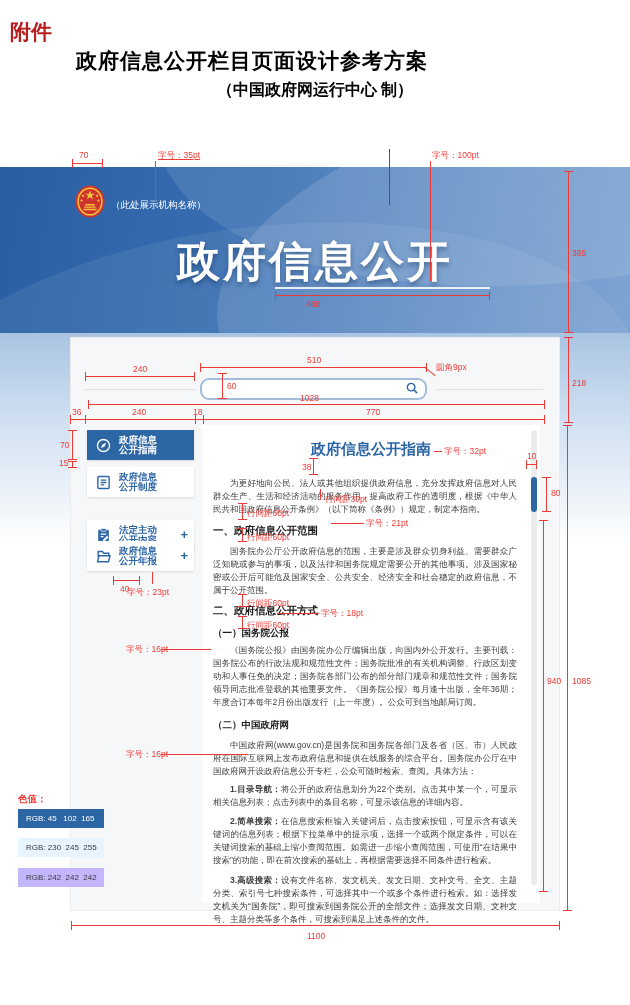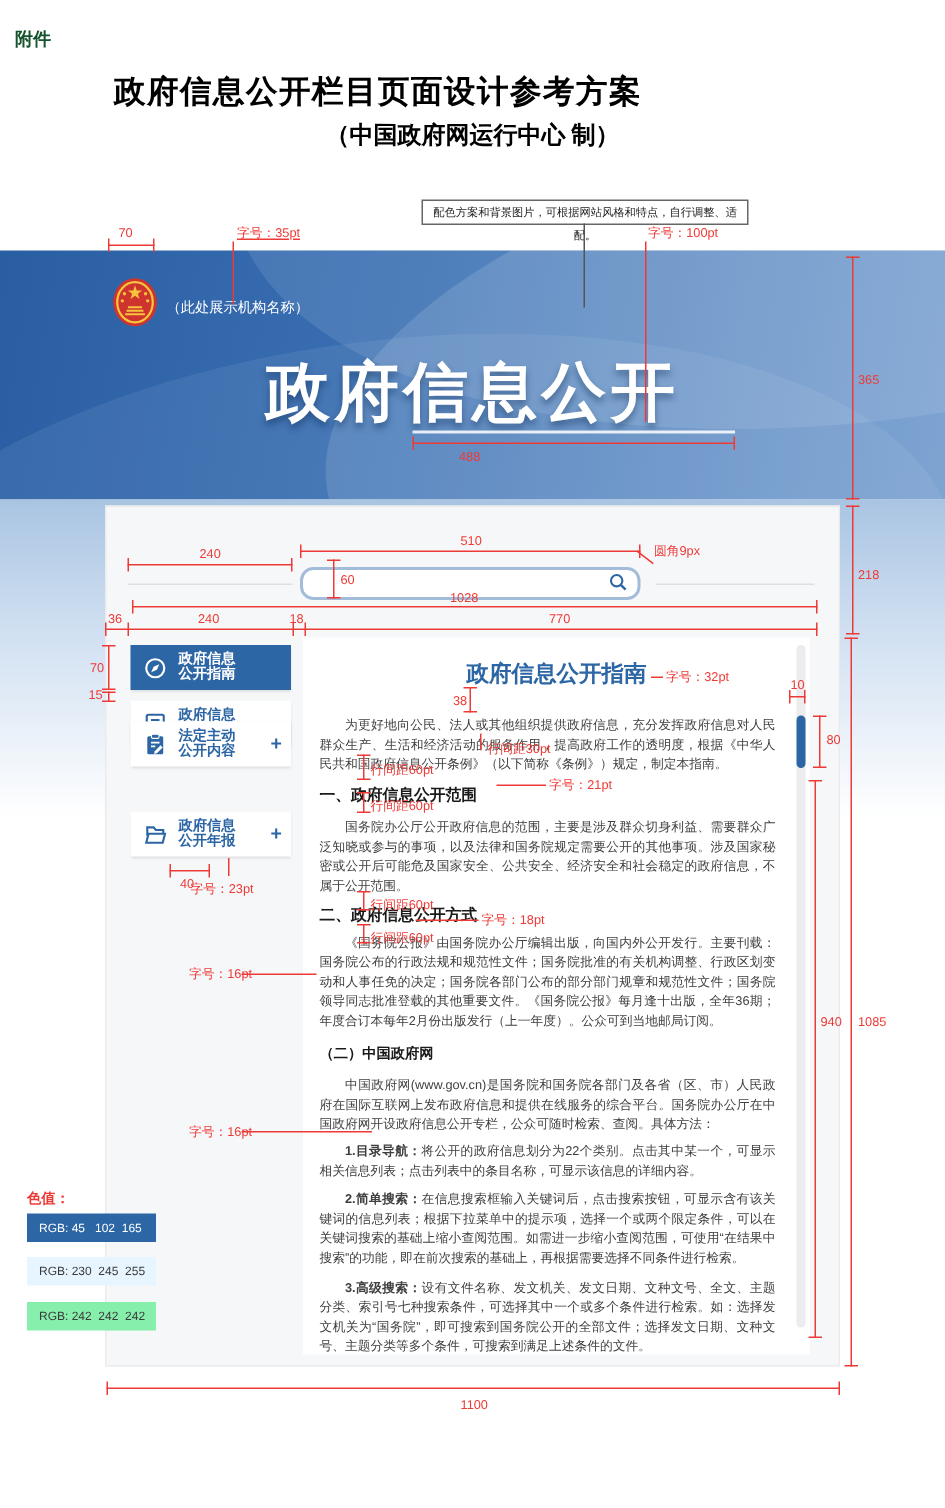--- a/index.html
+++ b/index.html
@@ -1,21 +1,21 @@
 <!DOCTYPE html>
 <html><head>
 <meta charset="utf-8">
 <style>
   :root{ --red:#ee3a36; --blue:#2d66a5; }
   html,body{margin:0;padding:0;background:#fff;}
   .stage{position:relative;width:630px;height:1005px;background:#fff;overflow:hidden;
          font-family:"Liberation Sans",sans-serif;}
 
   
-  .attachment{position:absolute;left:10px;top:18px;font-size:12px;font-weight:bold;color:#14532d;
+  .attachment{position:absolute;left:10px;top:18px;font-size:21px;font-weight:bold;color:#b91c1c;
               font-family:"Liberation Serif",serif;}
   .doc-title{position:absolute;left:0;top:47px;width:504px;text-align:center;font-size:21px;
              font-weight:bold;color:#000;font-family:"Liberation Serif",serif;letter-spacing:1px;}
   .doc-subtitle{position:absolute;left:0;top:80px;width:630px;text-align:center;font-size:16px;
              font-weight:bold;color:#000;font-family:"Liberation Serif",serif;}
   .note-box{position:absolute;left:281px;top:133px;width:216px;height:15px;border:1px solid #666;
             background:#fff;font-size:7.5px;line-height:15px;text-align:center;color:#222;z-index:9;}
   .note-line{position:absolute;left:389px;top:149px;width:1px;height:56px;background:#555;z-index:9;}
 
   
@@ -87,21 +87,20 @@
       padding-left:8px;box-sizing:border-box;white-space:pre;}
 </style>
 </head>
 <body>
 
 <div class="stage">
 
   <div class="attachment">附件</div>
   <div class="doc-title">政府信息公开栏目页面设计参考方案</div>
   <div class="doc-subtitle">（中国政府网运行中心 制）</div>
-  <div class="note-box">配色方案和背景图片，可根据网站风格和特点，自行调整、适配。</div>
   <div class="note-line"></div>
 
   <div class="lbl" style="left:79px;top:151px;">70</div>
   <div class="mh" style="left:72px;top:163px;width:31px;"></div>
   <div class="lbl" style="left:158px;top:151px;text-decoration:underline;">字号：35pt</div>
   <div class="vl" style="left:155px;top:161px;height:42px;"></div>
   <div class="lbl" style="left:432px;top:151px;">字号：100pt</div>
   <div class="vl" style="left:430px;top:161px;height:120px;"></div>
 
   <div class="band">
@@ -188,21 +187,21 @@
       <svg width="17" height="17" viewBox="0 0 24 24">
         <rect x="4" y="3.5" width="16" height="17" rx="1.5" fill="none" stroke="#2d66a5" stroke-width="2"></rect>
         <path d="M8 8.5h8M8 12h8M8 15.5h5" stroke="#2d66a5" stroke-width="1.8"></path>
       </svg>
     </span>
     <span class="tx">
       <div>政府信息</div>
         <div>公开制度</div>
     </span>
   </div>
-  <div class="side-item" style="top:481px;">
+  <div class="side-item" style="top:520px;">
     <span class="ic">
       <svg width="17" height="17" viewBox="0 0 24 24">
         <rect x="4.5" y="4" width="15" height="17" rx="1.5" fill="#2d66a5"></rect>
         <rect x="8.5" y="2" width="7" height="4" rx="1" fill="#2d66a5" stroke="#fff" stroke-width="1"></rect>
         <path d="M8 10h8M8 13.5h4" stroke="#fff" stroke-width="1.6"></path>
         <path d="M11.5 18l5.5-5.5 2 2-5.5 5.5-2.6.6z" fill="#fff"></path>
       </svg>
     </span>
     <span class="tx">
       <div>法定主动</div>
@@ -236,20 +235,21 @@
   <div class="content-panel"></div>
   <div class="content-title">政府信息公开指南</div>
   <div class="hl" style="left:434px;top:451px;width:8px;"></div>
   <div class="lbl" style="left:444px;top:447px;">字号：32pt</div>
 
   <div class="ct">
     <p style="margin-top:16px;">为更好地向公民、法人或其他组织提供政府信息，充分发挥政府信息对人民群众生产、生活和经济活动的服务作用，提高政府工作的透明度，根据《中华人民共和国政府信息公开条例》（以下简称《条例》）规定，制定本指南。</p>
     <p class="h2" style="margin-top:8px;">一、政府信息公开范围</p>
     <p style="margin-top:8px;">国务院办公厅公开政府信息的范围，主要是涉及群众切身利益、需要群众广泛知晓或参与的事项，以及法律和国务院规定需要公开的其他事项。涉及国家秘密或公开后可能危及国家安全、公共安全、经济安全和社会稳定的政府信息，不属于公开范围。</p>
     <p class="h2" style="margin-top:7px;">二、政府信息公开方式</p>
+    <p class="h3" style="margin-top:9px;">（一）国务院公报</p>
     <p style="margin-top:5px;">《国务院公报》由国务院办公厅编辑出版，向国内外公开发行。主要刊载：国务院公布的行政法规和规范性文件；国务院批准的有关机构调整、行政区划变动和人事任免的决定；国务院各部门公布的部分部门规章和规范性文件；国务院领导同志批准登载的其他重要文件。《国务院公报》每月逢十出版，全年36期；年度合订本每年2月份出版发行（上一年度）。公众可到当地邮局订阅。</p>
     <p class="h3" style="margin-top:9px;">（二）中国政府网</p>
     <p style="margin-top:8px;">中国政府网(www.gov.cn)是国务院和国务院各部门及各省（区、市）人民政府在国际互联网上发布政府信息和提供在线服务的综合平台。国务院办公厅在中国政府网开设政府信息公开专栏，公众可随时检索、查阅。具体方法：</p>
     <p style="margin-top:5px;"><b>1.目录导航：</b><span>将公开的政府信息划分为22个类别。点击其中某一个，可显示相关信息列表；点击列表中的条目名称，可显示该信息的详细内容。</span></p>
     <p style="margin-top:6px;"><b>2.简单搜索：</b><span>在信息搜索框输入关键词后，点击搜索按钮，可显示含有该关键词的信息列表；根据下拉菜单中的提示项，选择一个或两个限定条件，可以在关键词搜索的基础上缩小查阅范围。如需进一步缩小查阅范围，可使用“在结果中搜索”的功能，即在前次搜索的基础上，再根据需要选择不同条件进行检索。</span></p>
     <p style="margin-top:7px;"><b>3.高级搜索：</b><span>设有文件名称、发文机关、发文日期、文种文号、全文、主题分类、索引号七种搜索条件，可选择其中一个或多个条件进行检索。如：选择发文机关为“国务院”，即可搜索到国务院公开的全部文件；选择发文日期、文种文号、主题分类等多个条件，可搜索到满足上述条件的文件。</span></p>
   </div>
 
   <div class="mv" style="left:313px;top:458px;height:17px;"></div>
   <div class="lbl" style="left:302px;top:463px;">38</div>
@@ -283,15 +283,15 @@
   <div class="lbl" style="left:547px;top:677px;">940</div>
   <div class="mv" style="left:567px;top:425px;height:486px;"></div>
   <div class="lbl" style="left:572px;top:677px;">1085</div>
 
   <div class="mh" style="left:71px;top:925px;width:489px;"></div>
   <div class="lbl" style="left:307px;top:932px;">1100</div>
 
   <div class="sw-label">色值：</div>
   <div class="sw" style="top: 809px; background: rgb(45, 102, 165); color: rgb(255, 255, 255);">RGB: 45   102  165</div>
   <div class="sw" style="top: 838px; background: rgb(230, 245, 255); color: rgb(58, 58, 58);">RGB: 230  245  255</div>
-  <div class="sw" style="top: 868px; background: #86efac; color: rgb(58, 58, 58);">RGB: 242  242  242</div>
+  <div class="sw" style="top: 868px; background: #c4b5fd; color: rgb(58, 58, 58);">RGB: 242  242  242</div>
 
 </div>
 
 </body></html>

